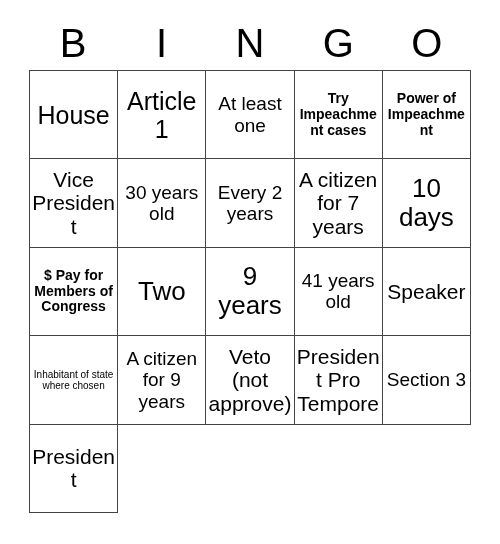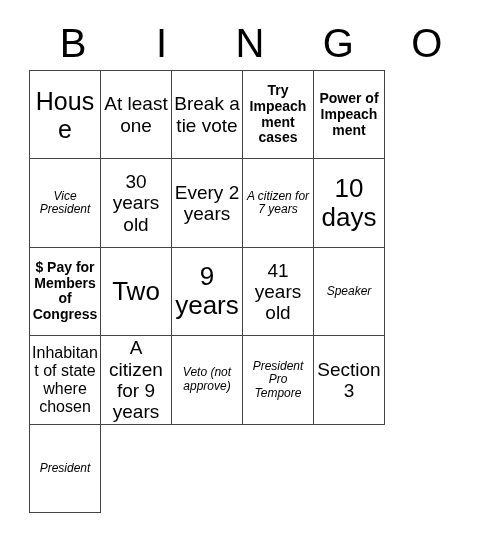--- a/index.html
+++ b/index.html
@@ -43,21 +43,21 @@
     font-weight: normal;
     letter-spacing: 0;
     color: #000000;
   }
 
   
   #bingo-grid {
     position: absolute;
     left: 29px;
     top: 70px;
-    width: 356px;
+    width: 442px;
     height: 443px;
     display: grid;
     grid-template-columns: repeat(5, 1fr);
     grid-template-rows: repeat(5, 1fr);
     border-top: 1px solid #444444;
     border-left: 1px solid #444444;
     box-sizing: border-box;
     background: #ffffff;
   }
 
@@ -81,46 +81,46 @@
     display: block;
     width: 100%;
     word-wrap: break-word;
     overflow-wrap: break-word;
   }
 
   
   .fs-xl  { font-size: 26px; }
   .fs-lg  { font-size: 25px; }
   .fs-md  { font-size: 19px; }
-  .fs-sm  { font-size: 12px; font-style: italic; }
+  .fs-sm  { font-size: 21px; }
   .fs-xs  { font-size: 14px; font-weight: bold; }
-  .fs-xxs { font-size: 16px; }
+  .fs-xxs { font-size: 10px; }
 </style>
 </head>
 <body>
 
 <div id="card-root">
 
   <div id="bingo-header">
     <div class="header-letter">B</div>
     <div class="header-letter">I</div>
     <div class="header-letter">N</div>
     <div class="header-letter">G</div>
     <div class="header-letter">O</div>
   </div>
 
   <div id="bingo-grid">
       <div class="bingo-cell">
         <span class="cell-text fs-lg">House</span>
       </div>
       <div class="bingo-cell">
-        <span class="cell-text fs-md">At least one</span>
+        <span class="cell-text fs-lg">Article 1</span>
       </div>
       <div class="bingo-cell">
-        <span class="cell-text fs-md">Break a tie vote</span>
+        <span class="cell-text fs-md">At least one</span>
       </div>
       <div class="bingo-cell">
         <span class="cell-text fs-xs">Try Impeachment cases</span>
       </div>
       <div class="bingo-cell">
         <span class="cell-text fs-xs">Power of Impeachment</span>
       </div>
       <div class="bingo-cell">
         <span class="cell-text fs-sm">Vice President</span>
       </div>

